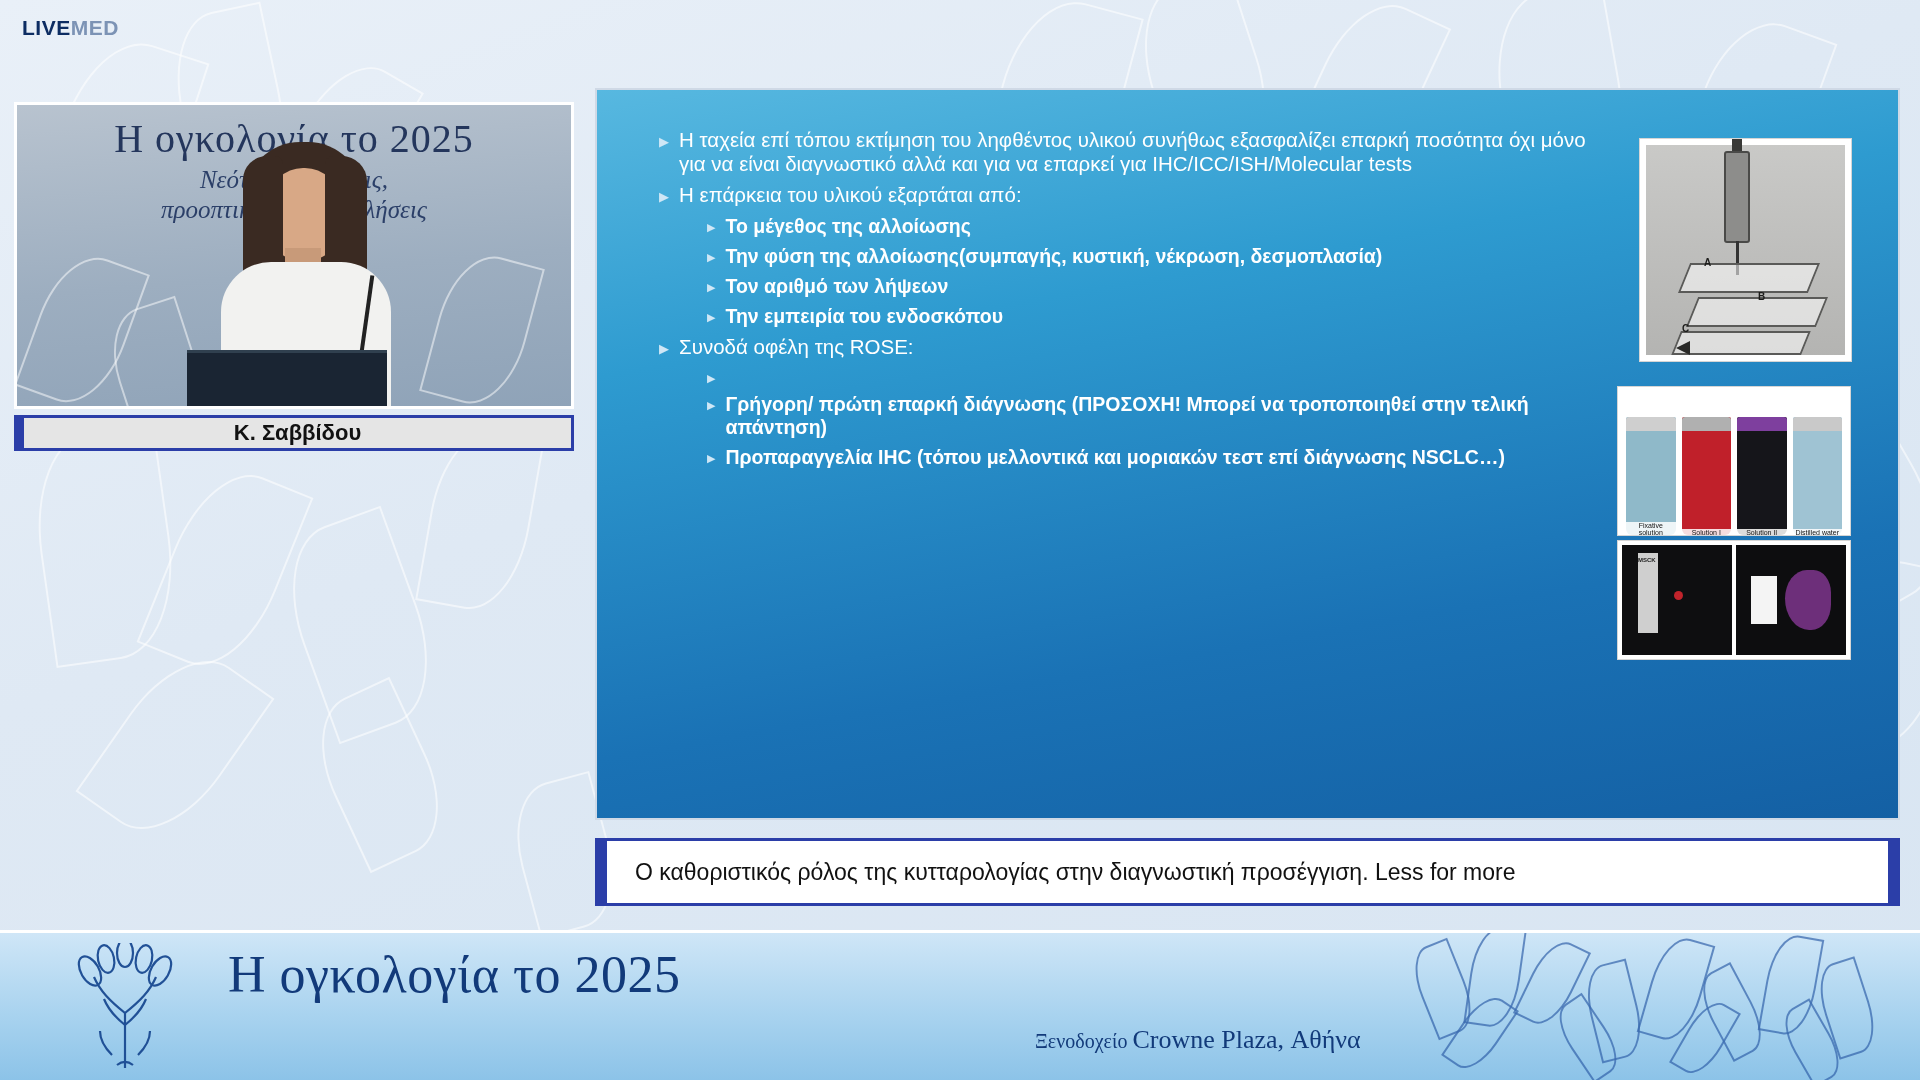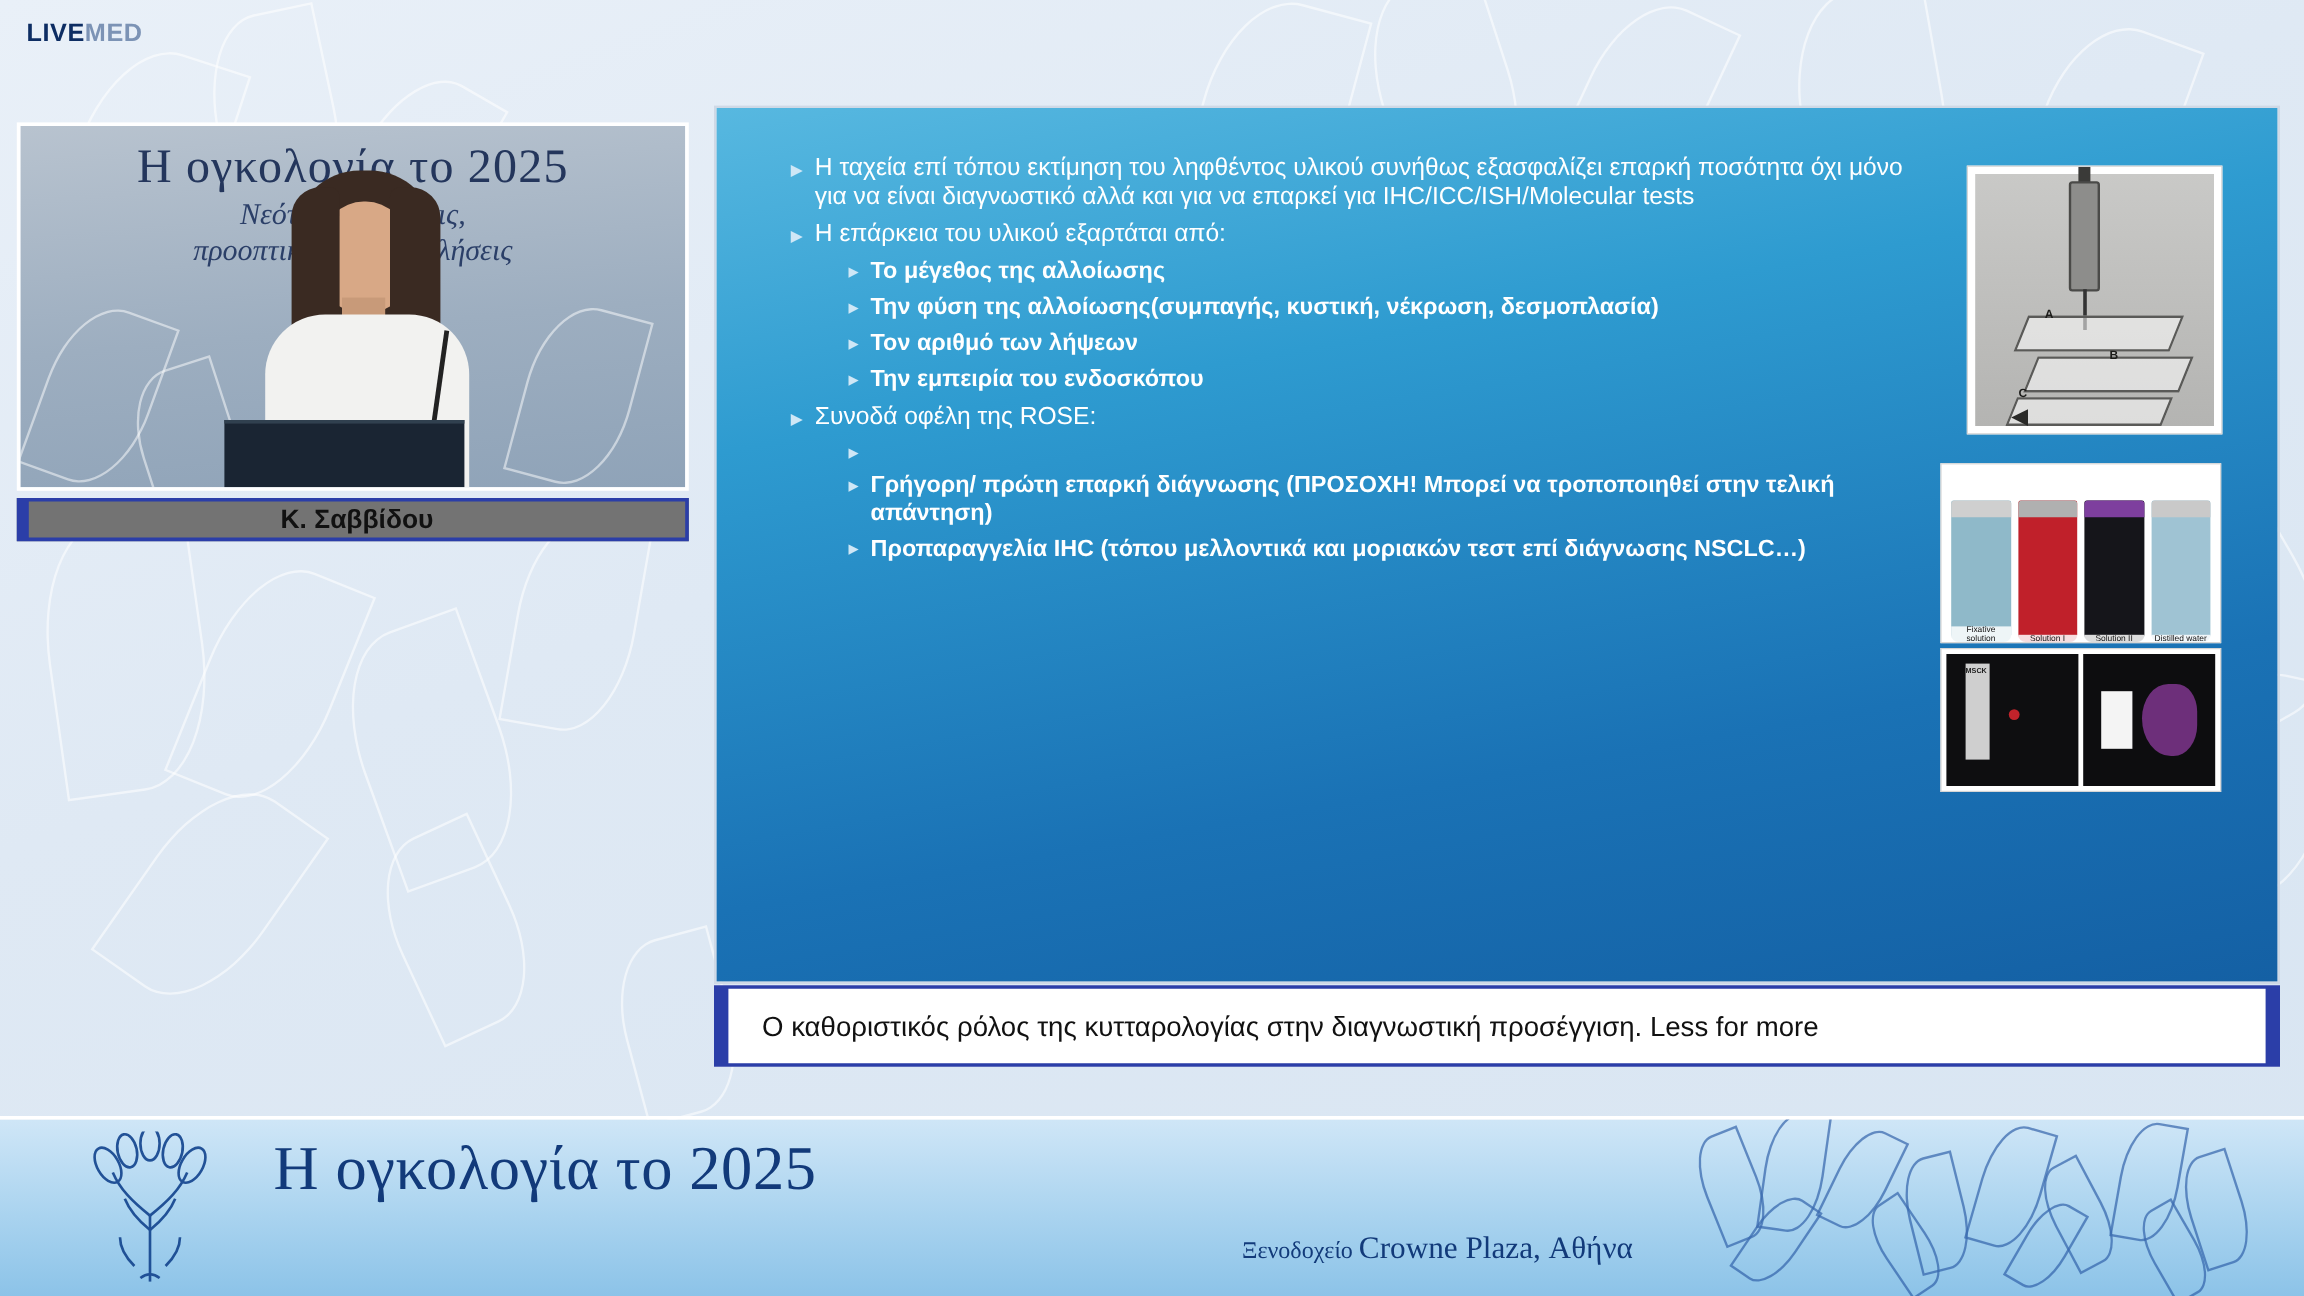--- a/index.html
+++ b/index.html
@@ -131,21 +131,21 @@
     border-top: 3px solid #30404f;
   }
   .mic-stand {
     position: absolute; left: 345px; top: 170px;
     width: 4px; height: 120px;
     background: #222;
     transform: rotate(8deg);
   }
   .speaker-name {
     width: 560px; height: 36px;
-    background: #737373;
+    background: #e5e5e5;
     border: 3px solid #2b3ea8;
     border-left: 10px solid #2b3ea8;
     display: flex; align-items: center; justify-content: center;
     margin-top: 6px;
   }
   .speaker-name span {
     font-size: 22px; font-weight: bold; color: #111;
   }
 
   
@@ -321,21 +321,21 @@
   }
   .micro-b .blob {
     width: 46px; height: 60px;
     background: #6d2f7a;
     border-radius: 50% 40% 45% 55%;
   }
 
   
   .caption-bar {
     position: absolute;
-    left: 595px; top: 821px;
+    left: 595px; top: 838px;
     width: 1305px; height: 68px;
     background: #ffffff;
     border: 3px solid #2b3ea8;
     border-left: 12px solid #2b3ea8;
     border-right: 12px solid #2b3ea8;
     display: flex; align-items: center;
     padding-left: 28px;
     z-index: 5;
   }
   .caption-bar span {

